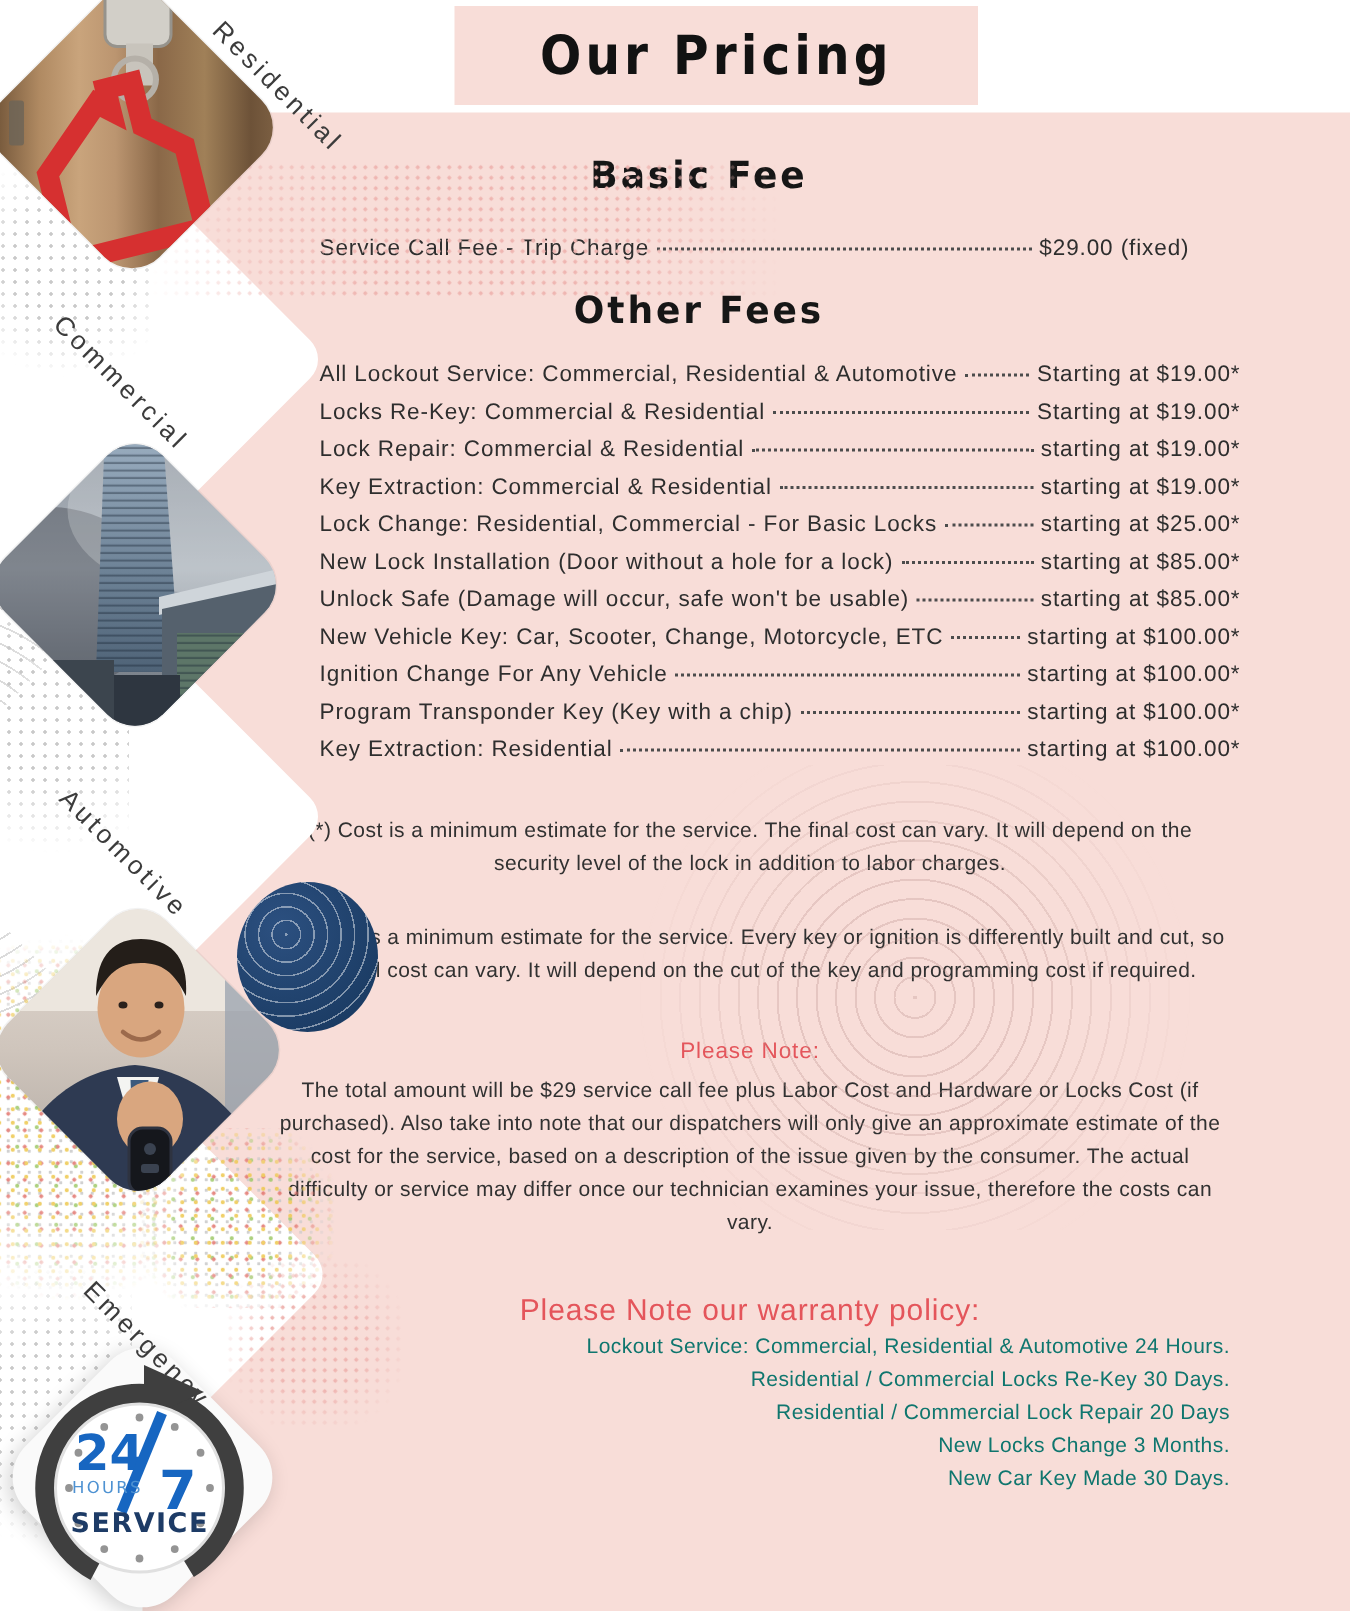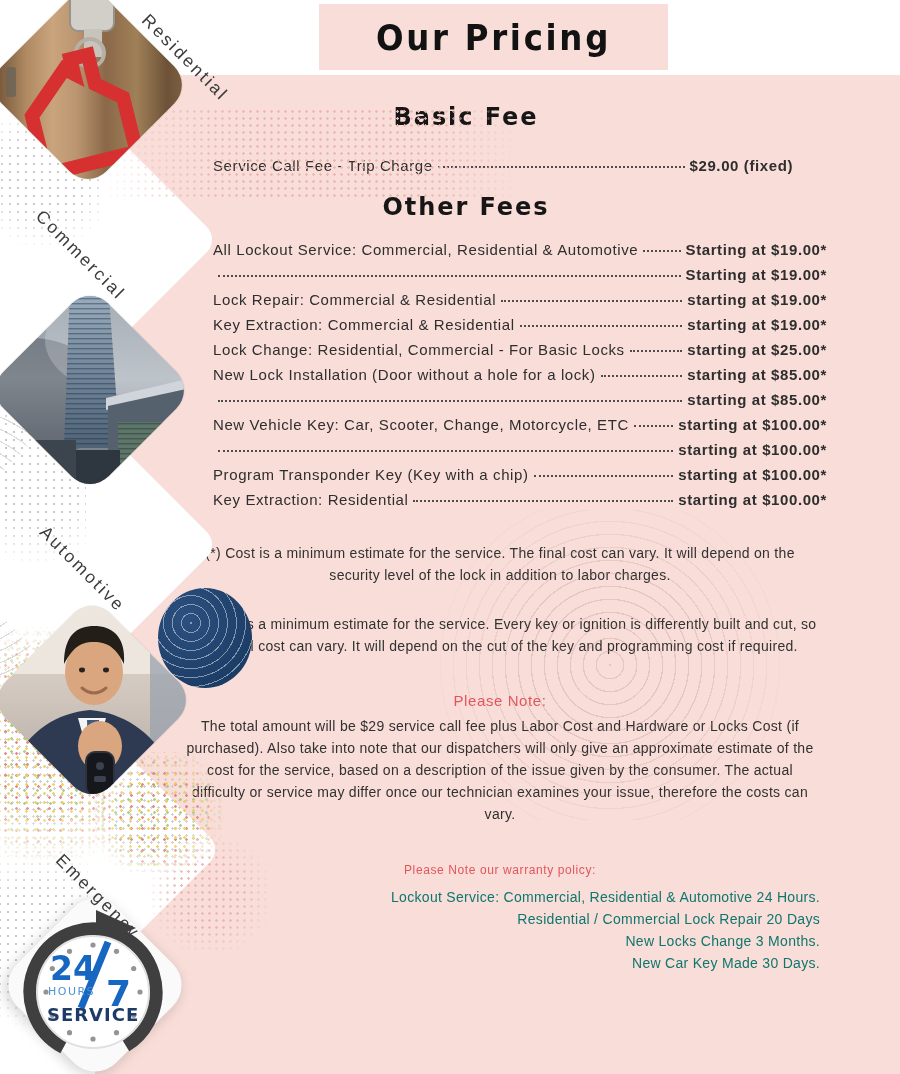--- a/index.html
+++ b/index.html
@@ -16,50 +16,50 @@
     font-family:"Liberation Sans",sans-serif;color:var(--ink);overflow:hidden;
   }
   .stage{position:absolute;inset:0;width:900px;height:1074px;overflow:hidden;}
 
   
   .pink-panel{position:absolute;left:95px;top:75px;width:805px;height:999px;
     background:var(--panel-pink);z-index:1;}
 
   
   .title-box{position:absolute;left:303px;top:4px;width:349px;height:66px;
-    background:var(--panel-pink);display:flex;align-items:center;justify-content:center;z-index:6;margin-left:16px;}
+    background:var(--panel-pink);display:flex;align-items:center;justify-content:center;z-index:6;}
   .title-box h1{margin:0;font-family:"DejaVu Sans",sans-serif;font-weight:800;
     font-size:36px;letter-spacing:3px;color:#121212;transform:scaleX(.9);white-space:nowrap;}
 
   
   .section-heading{position:absolute;left:0;width:742px;text-align:center;
     font-family:"DejaVu Sans",sans-serif;font-weight:800;font-size:25px;
     letter-spacing:2px;color:#161616;transform:scaleX(.96);z-index:6;}
   .h-basic{top:27px;}
   .h-other{top:117px;}
 
   
   .basic-row{position:absolute;left:118px;top:82px;width:580px;z-index:6;}
   .fee-list{position:absolute;left:118px;top:166px;width:614px;z-index:6;}
   .fee-row{display:flex;align-items:baseline;height:25px;font-size:15px;
     letter-spacing:.6px;color:var(--ink);white-space:nowrap;}
   .fee-label{flex:0 0 auto;}
   .leader{flex:1 1 auto;margin:0 5px;border-bottom:2px dotted #4c4c4c;transform:translateY(-3px);min-width:12px;}
-  .fee-price{flex:0 0 auto;font-weight:bold;}
+  .fee-price{flex:0 0 auto;}
 
   
   .note{position:absolute;left:85px;width:640px;text-align:center;font-size:14px;
     line-height:22px;letter-spacing:.3px;color:#313131;z-index:6;}
   .note-1{top:467px;}
   .note-2{top:538px;}
   .red-heading{position:absolute;left:85px;width:640px;text-align:center;
     color:var(--accent-red);font-size:15px;letter-spacing:.6px;z-index:6;}
   .pn-heading{top:617px;}
   .pn-body{top:640px;}
-  .warranty-heading{top:788px;font-size:12px;}
+  .warranty-heading{top:788px;font-size:20px;}
   .warranty-list{position:absolute;left:85px;width:640px;top:811px;z-index:6;}
   .w-line{text-align:right;font-size:14px;line-height:22px;letter-spacing:.3px;color:#0f766e;}
 
   
   .gap-diamond{position:absolute;width:205px;height:205px;background:#ffffff;
     border-radius:18px;transform:rotate(45deg);z-index:2;}
   .gap-1{left:-28px;top:137px;}
   .gap-2{left:-28px;top:442px;}
   .gap-3{left:-25px;top:747px;}
 
@@ -126,20 +126,21 @@
 
     <div class="section-heading h-other">Other Fees</div>
 
     <div class="fee-list" id="fee-list">
         <div class="fee-row">
           <span class="fee-label">All Lockout Service: Commercial, Residential &amp; Automotive</span>
           <span class="leader"></span>
           <span class="fee-price">Starting at $19.00*</span>
         </div>
         <div class="fee-row">
+          <span class="fee-label">Locks Re-Key: Commercial &amp; Residential</span>
           <span class="leader"></span>
           <span class="fee-price">Starting at $19.00*</span>
         </div>
         <div class="fee-row">
           <span class="fee-label">Lock Repair: Commercial &amp; Residential</span>
           <span class="leader"></span>
           <span class="fee-price">starting at $19.00*</span>
         </div>
         <div class="fee-row">
           <span class="fee-label">Key Extraction: Commercial &amp; Residential</span>
@@ -150,29 +151,31 @@
           <span class="fee-label">Lock Change: Residential, Commercial - For Basic Locks</span>
           <span class="leader"></span>
           <span class="fee-price">starting at $25.00*</span>
         </div>
         <div class="fee-row">
           <span class="fee-label">New Lock Installation (Door without a hole for a lock)</span>
           <span class="leader"></span>
           <span class="fee-price">starting at $85.00*</span>
         </div>
         <div class="fee-row">
+          <span class="fee-label">Unlock Safe (Damage will occur, safe won't be usable)</span>
           <span class="leader"></span>
           <span class="fee-price">starting at $85.00*</span>
         </div>
         <div class="fee-row">
           <span class="fee-label">New Vehicle Key: Car, Scooter, Change, Motorcycle, ETC</span>
           <span class="leader"></span>
           <span class="fee-price">starting at $100.00*</span>
         </div>
         <div class="fee-row">
+          <span class="fee-label">Ignition Change For Any Vehicle</span>
           <span class="leader"></span>
           <span class="fee-price">starting at $100.00*</span>
         </div>
         <div class="fee-row">
           <span class="fee-label">Program Transponder Key (Key with a chip)</span>
           <span class="leader"></span>
           <span class="fee-price">starting at $100.00*</span>
         </div>
         <div class="fee-row">
           <span class="fee-label">Key Extraction: Residential</span>
@@ -183,20 +186,21 @@
 
     <div class="note note-1">(*) Cost is a minimum estimate for the service. The final cost can vary. It will depend on the security level of the lock in addition to labor charges.</div>
     <div class="note note-2">(**) Cost is a minimum estimate for the service. Every key or ignition is differently built and cut, so the final cost can vary. It will depend on the cut of the key and programming cost if required.</div>
 
     <div class="red-heading pn-heading">Please Note:</div>
     <div class="note pn-body">The total amount will be $29 service call fee plus Labor Cost and Hardware or Locks Cost (if purchased). Also take into note that our dispatchers will only give an approximate estimate of the cost for the service, based on a description of the issue given by the consumer. The actual difficulty or service may differ once our technician examines your issue, therefore the costs can vary.</div>
 
     <div class="red-heading warranty-heading">Please Note our warranty policy:</div>
     <div class="warranty-list" id="warranty-list">
         <div class="w-line">Lockout Service: Commercial, Residential &amp; Automotive 24 Hours.</div>
+        <div class="w-line">Residential / Commercial Locks Re-Key 30 Days.</div>
         <div class="w-line">Residential / Commercial Lock Repair 20 Days</div>
         <div class="w-line">New Locks Change 3 Months.</div>
         <div class="w-line">New Car Key Made 30 Days.</div>
       </div>
   </div>
 
   <div class="patch dots-pink" style="left:100px;top:108px;width:420px;height:92px;"></div>
   <div class="patch dots-gray fade-mask" style="left:-10px;top:96px;width:110px;height:160px;"></div>
   <div class="patch dots-gray fade-mask" style="left:-14px;top:356px;width:100px;height:230px;"></div>
   <div class="patch dots-color fade-mask" style="left:-14px;top:600px;width:120px;height:290px;"></div>

